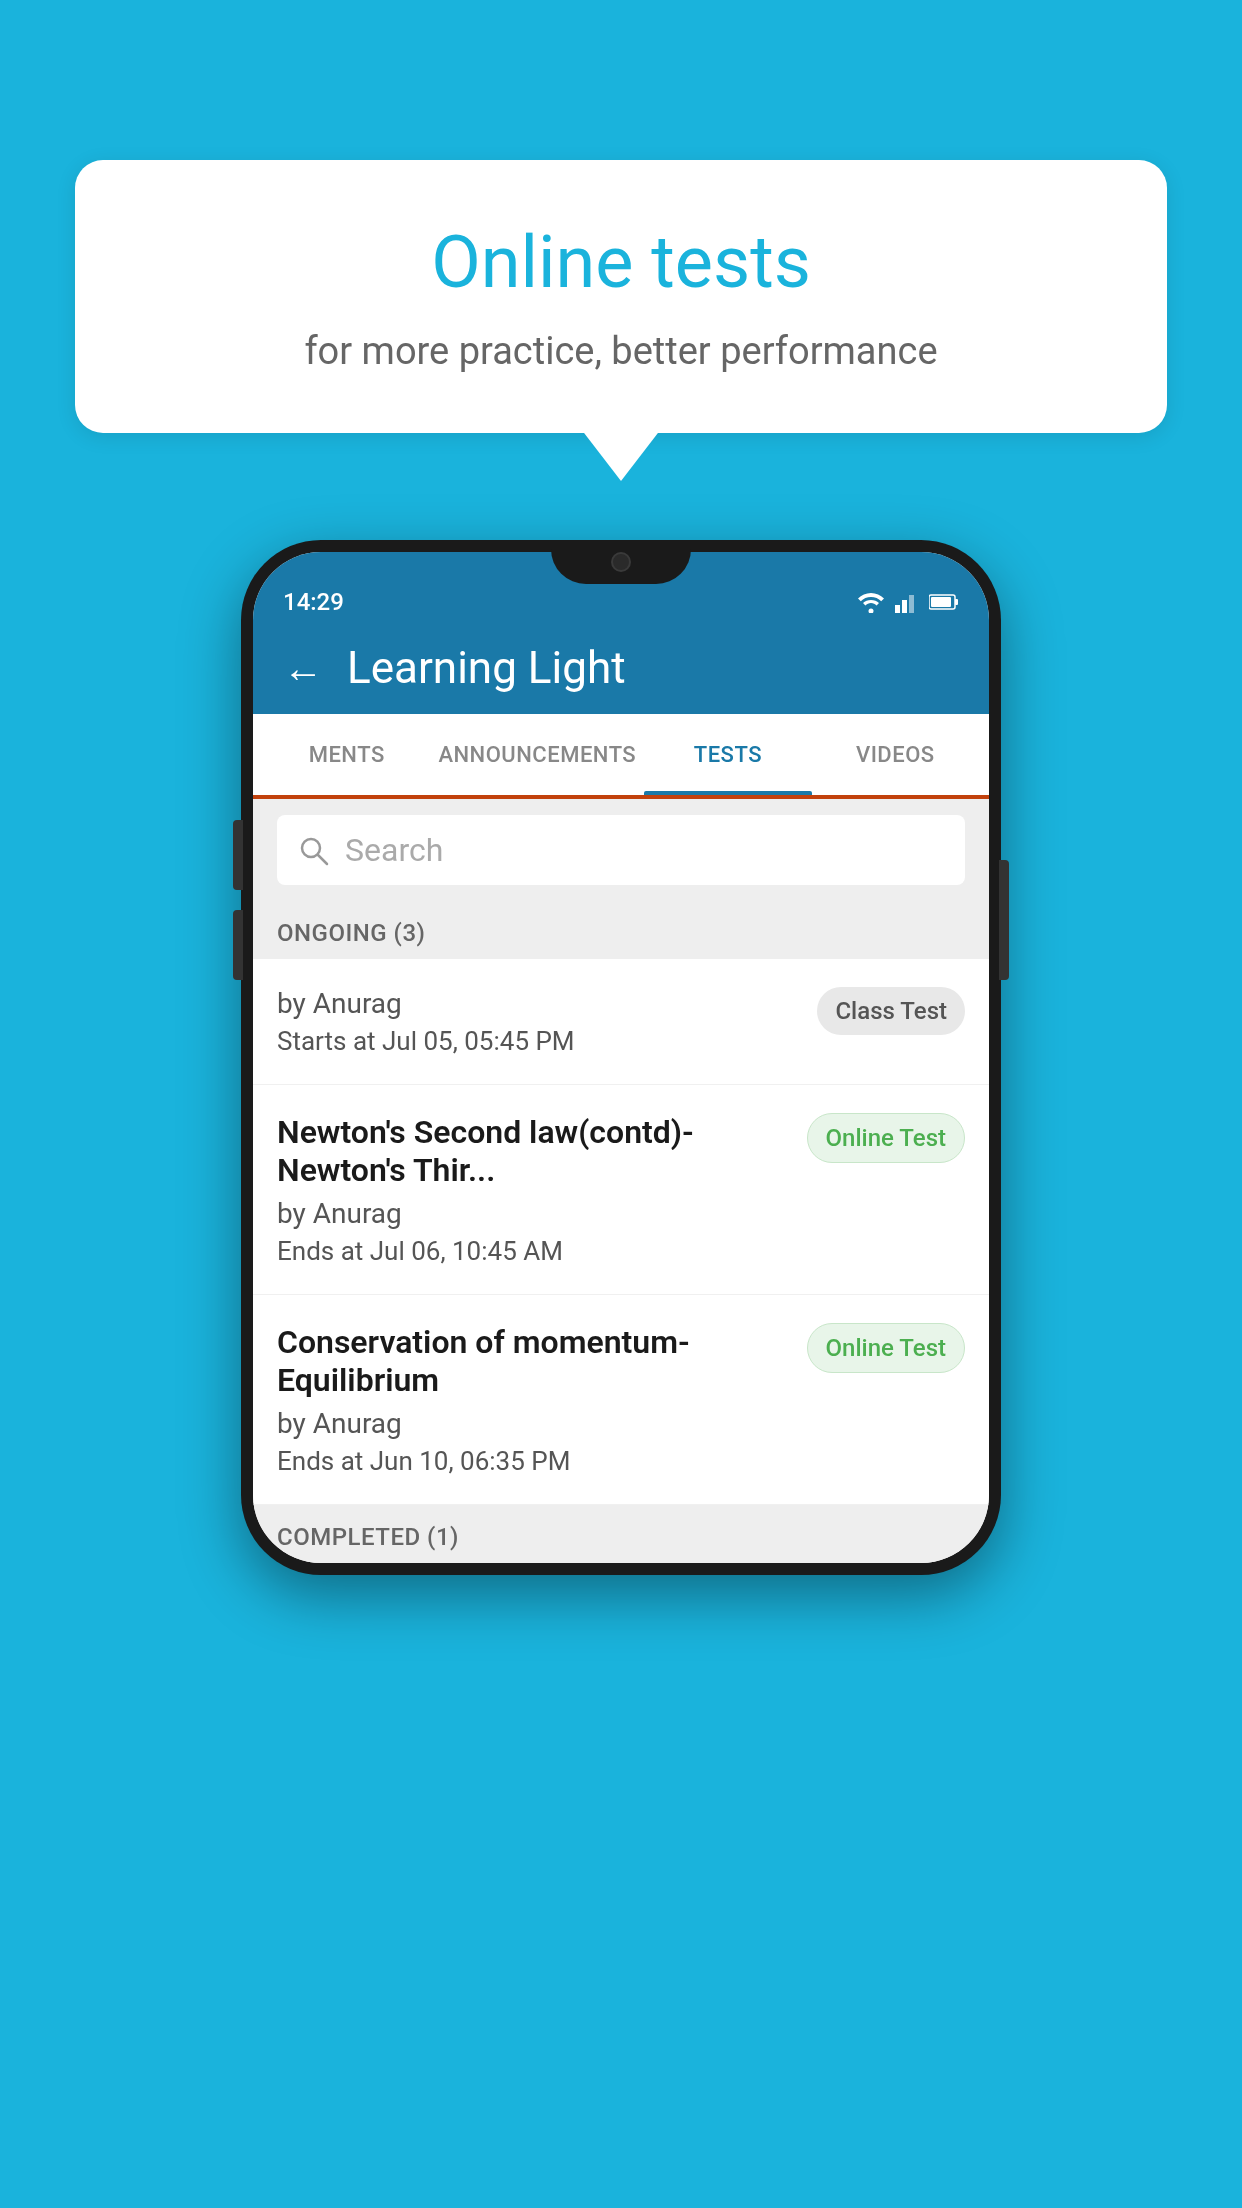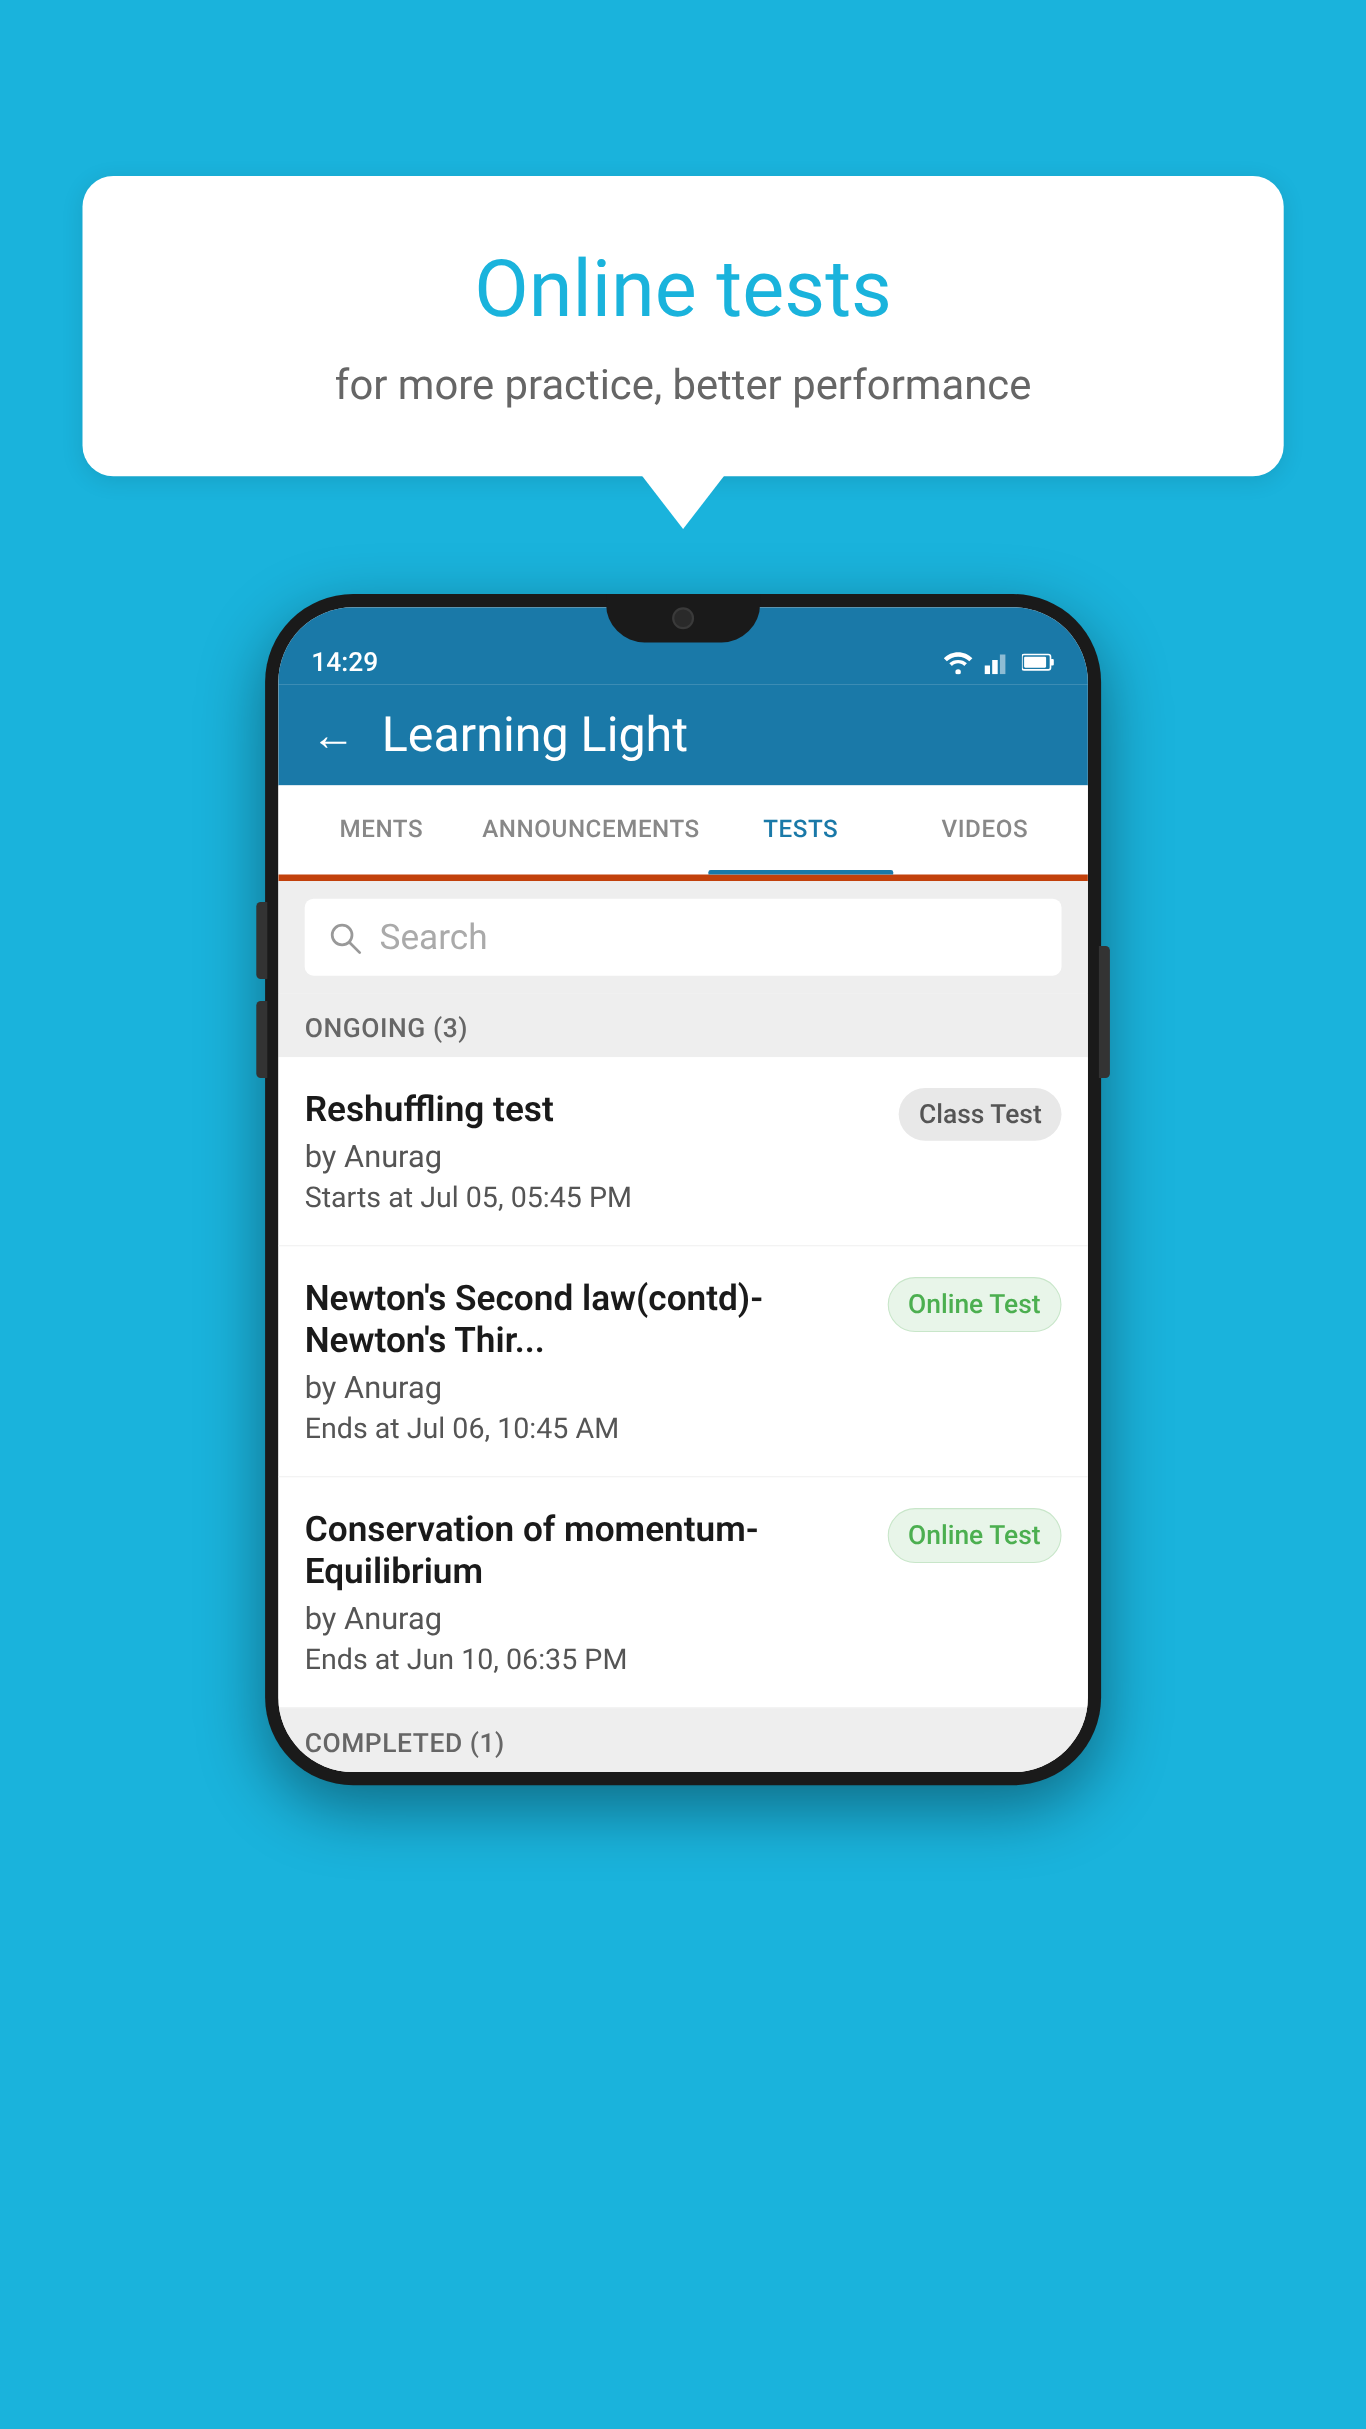--- a/index.html
+++ b/index.html
@@ -122,21 +122,21 @@
     .app-title {
       color: white;
       font-size: 44px;
       font-weight: 400;
     }
 
     
     .tabs-container {
       background: white;
       display: flex;
-      border-bottom: 6px solid #c2410c;
+      border-bottom: 4px solid #c2410c;
       padding: 0 10px;
     }
 
     .tab {
       flex: 1;
       text-align: center;
       padding: 28px 8px;
       font-size: 22px;
       color: #888;
       font-weight: 500;
@@ -359,21 +359,20 @@
           <span class="search-placeholder">Search</span>
         </div>
       </div>
 
       <div class="section-header">ONGOING (3)</div>
 
       <div class="test-list">
 
         <div class="test-item">
           <div class="test-info">
-            <div class="test-title">Reshuffling test</div>
             <div class="test-author">by Anurag</div>
             <div class="test-time">Starts at  Jul 05, 05:45 PM</div>
           </div>
           <div class="test-badge badge-class">Class Test</div>
         </div>
 
         <div class="test-item">
           <div class="test-info">
             <div class="test-title">Newton's Second law(contd)-Newton's Thir...</div>
             <div class="test-author">by Anurag</div>

